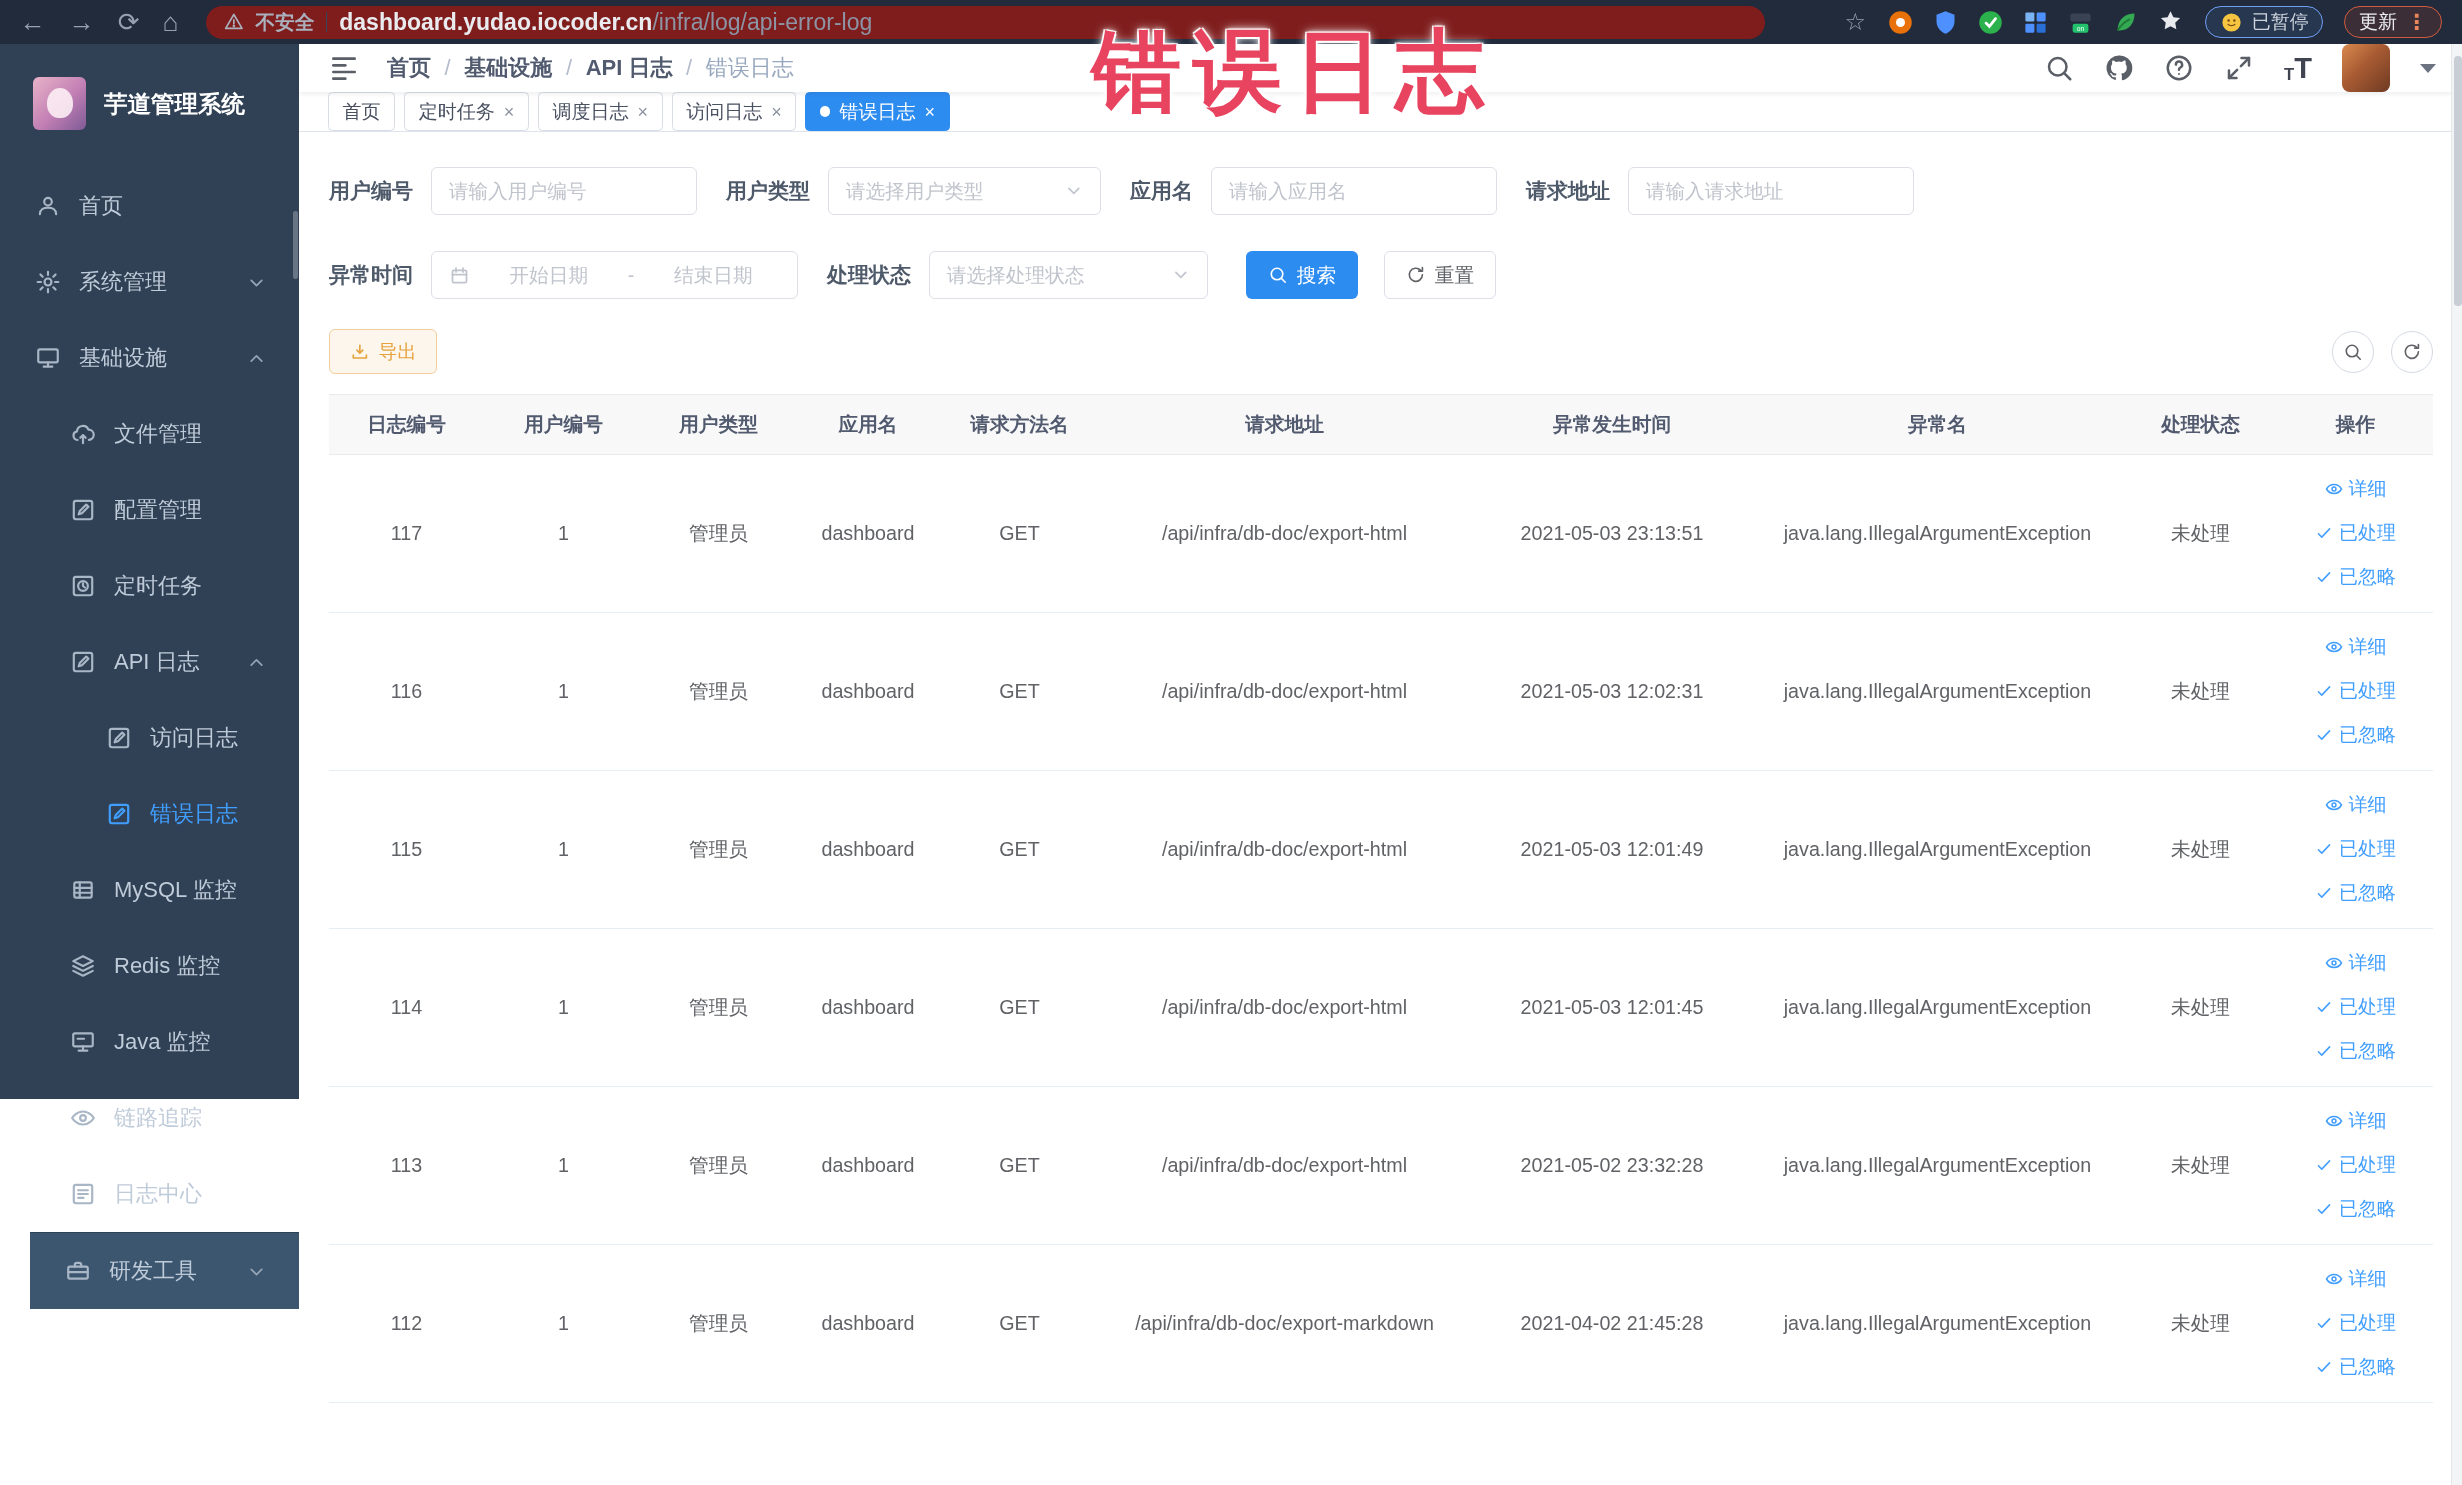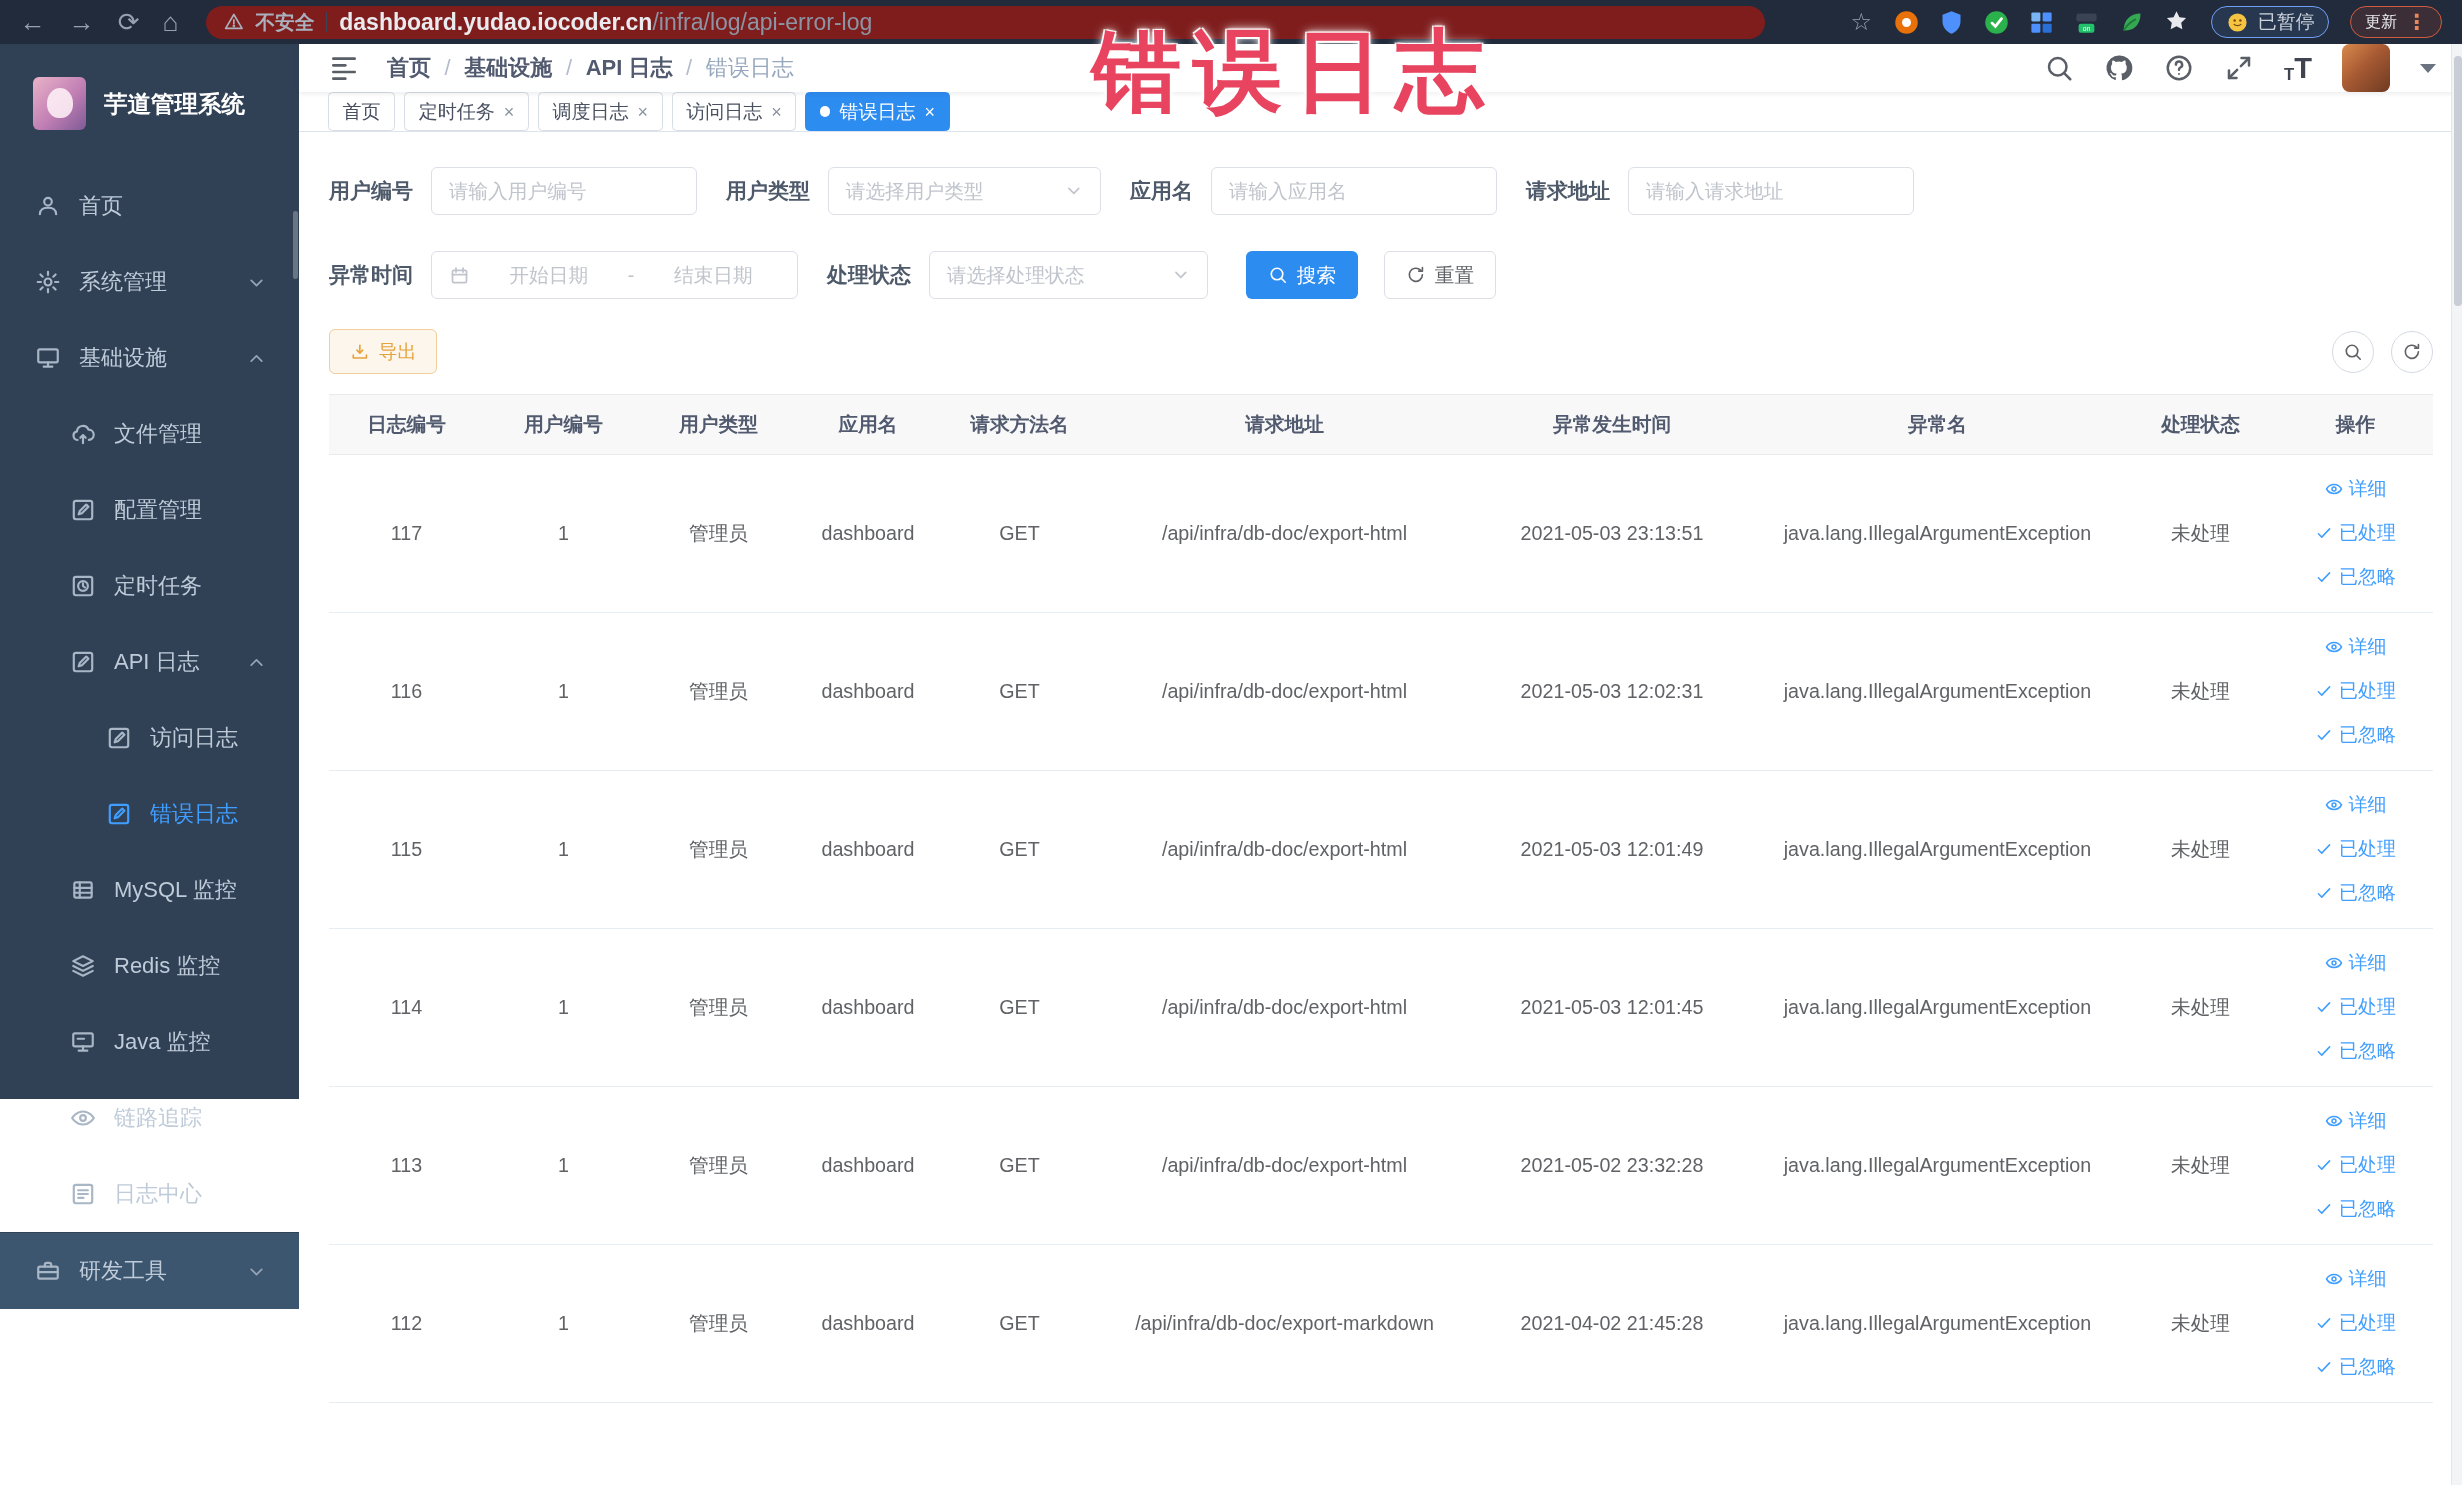--- a/index.html
+++ b/index.html
@@ -18,42 +18,42 @@
   .omni-url { font-size: 23px; white-space: nowrap; font-weight: 700; }
   .omni-url .dom { color: #e9ebee; }
   .omni-url .path { color: #8d95a5; font-weight: 400; }
   .browser-right { margin-left: auto; display: flex; align-items: center; gap: 21px; }
   .star { color: #9aa2b1; font-size: 24px; }
   .ext { width: 27px; height: 27px; }
   .pill { height: 32px; border-radius: 16px; display: flex; align-items: center; gap: 9px; padding: 0 13.6px; }
   .pill-paused { border: 1.5px solid #6f9ff5; background: rgba(60,90,140,.25); }
   .pill-paused .txt { color: #ccd2db; font-size: 19px; }
   .pill-update { border: 1.5px solid #cf5b3e; background: rgba(160,60,40,.22); }
-  .pill-update .txt { color: #e9ebee; font-size: 16px; }
+  .pill-update .txt { color: #e9ebee; font-size: 19px; }
   .pill-update .dots { color: #e8875a; font-size: 21px; font-weight: 700; letter-spacing: 0.8px; }
 
   
   .app { display: flex; height: 1055px; }
 
   
   .sidebar { width: 299px; background: #304156; display: flex; flex-direction: column; position: relative; flex-shrink: 0; }
   .logo-row { display: flex; align-items: center; padding: 33px 0 15px 33px; gap: 18px; }
   .logo-img { width: 53px; height: 53px; border-radius: 6px; background: linear-gradient(135deg,#e9b3c8 0%,#c17fb4 55%,#7e5a96 100%); position: relative; overflow: hidden; flex-shrink: 0; }
   .logo-img::after { content:""; position:absolute; left:13.6px; top:10.6px; width:26px; height:30px; border-radius:50% 50% 45% 45%; background: rgba(255,245,248,.85); }
   .logo-title { color: #fff; font-size: 23.5px; font-weight: 700; white-space: nowrap; }
   .menu { margin-top: 23px; display: flex; flex-direction: column; flex: 1; }
   .menu-item { height: 76px; display: flex; align-items: center; color: #bfcbd9; font-size: 22px; cursor: pointer; position: relative; flex-shrink: 0; }
   .menu-item .mi-icon { width: 26px; height: 26px; margin-right: 18px; color: #a9b6c6; flex-shrink: 0; }
   .menu-item.lvl0 { padding-left: 35px; }
   .menu-item.lvl1 { padding-left: 70px; }
   .menu-item.lvl2 { padding-left: 106px; }
   .menu-item.active { color: #409eff; }
   .menu-item.active .mi-icon { color: #409eff; }
   .menu-item .chevron { position: absolute; right: 32px; width: 21px; height: 21px; color: #96a4b5; }
-  .menu-bottom { flex: 1; background: #3c566f; border-top: 0.8px solid rgba(0,0,0,.22); }
+  .menu-bottom { flex: 1; background: #3c566f; border-top: 0.8px solid rgba(0,0,0,.22); margin-left: 30px; }
   .side-scroll-thumb { position: absolute; right: 1.5px; top: 167px; width: 4.5px; height: 68px; border-radius: 2.3px; background: rgba(255,255,255,.28); }
 
   
   .main { flex: 1; display: flex; flex-direction: column; background: #fff; min-width: 0; }
 
   .navbar { height: 86px; display: flex; align-items: center; padding: 0 26px 0 29px; box-shadow: 0 1.5px 4.5px rgba(0,21,41,.08); position: relative; z-index: 2; background: #fff; }
   .hamburger { width: 32px; height: 32px; color: #5a5e66; margin-right: 27px; cursor: pointer; }
   .breadcrumb { display: flex; align-items: center; font-size: 22px; }
   .bc-item { color: #515a6e; font-weight: 700; }
   .bc-sep { color: #b4bccc; padding: 0 13.6px; font-weight: 400; }

